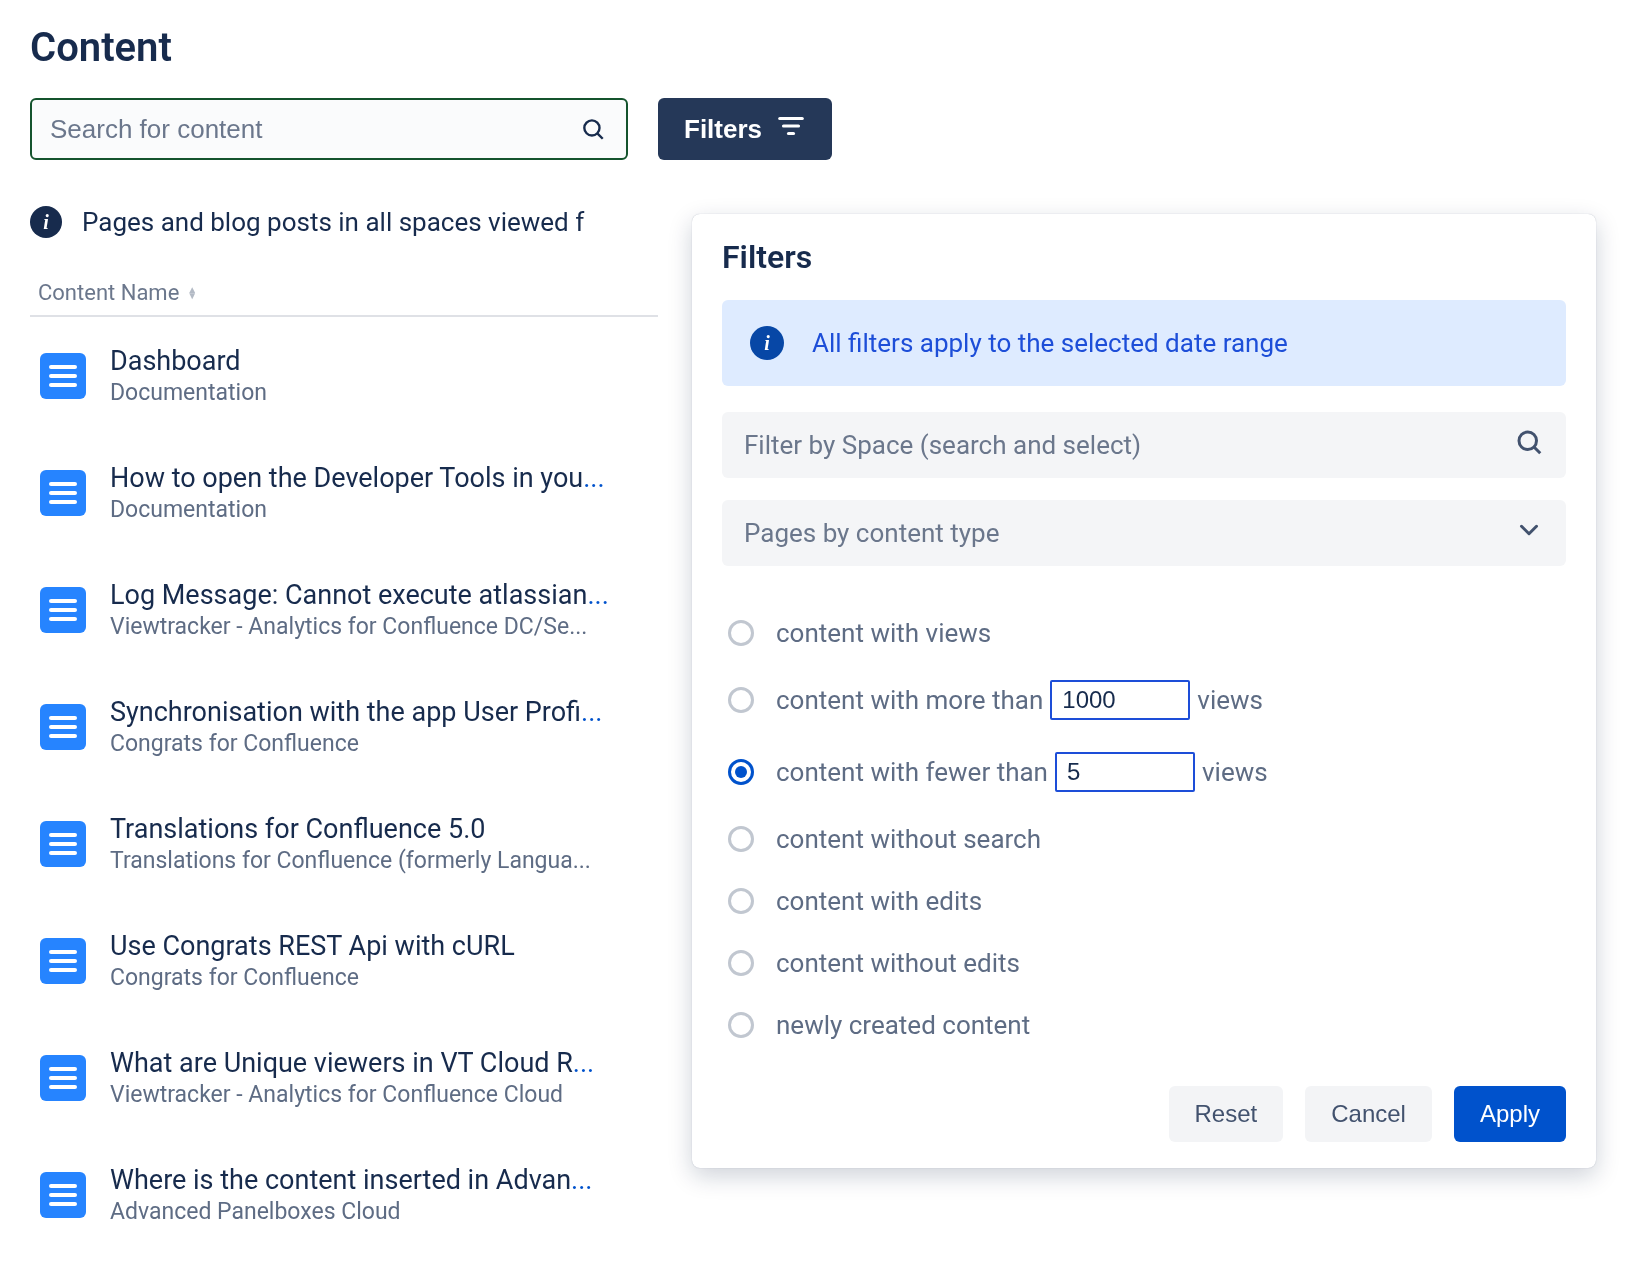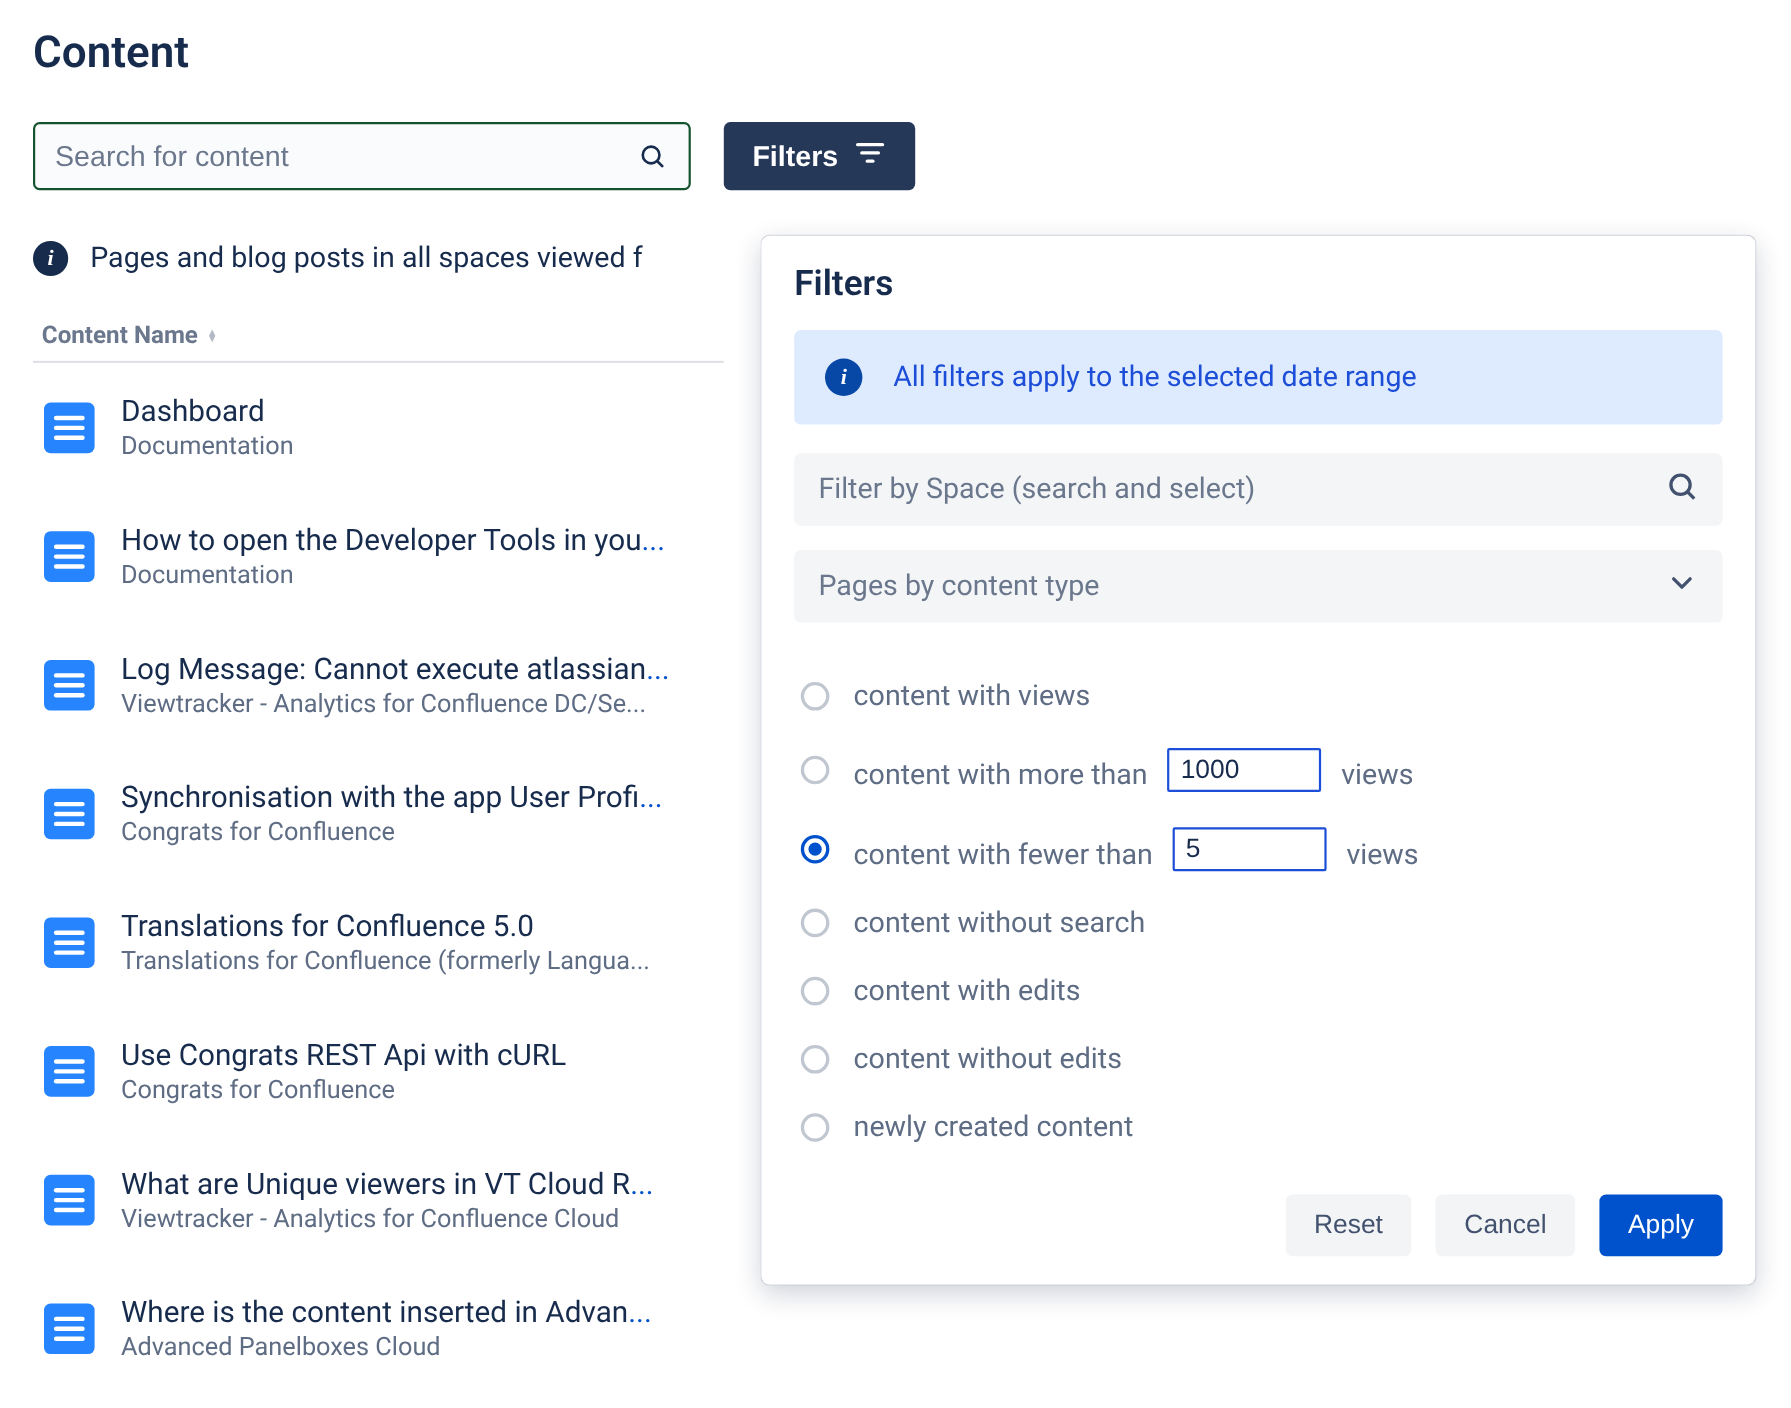--- a/index.html
+++ b/index.html
@@ -7,21 +7,21 @@
     font-family: -apple-system, BlinkMacSystemFont, "Segoe UI", Roboto, "Helvetica Neue", Arial, sans-serif;
     background: #fff;
     color: #172b4d;
     padding: 24px 30px;
     width: 1628px;
   }
   h1.page-title {
     font-size: 40px;
     font-weight: 600;
     color: #172b4d;
-    margin-bottom: 40px;
+    margin-bottom: 27px;
   }
   .toolbar-row {
     display: flex;
     align-items: center;
     gap: 30px;
   }
   .search-wrap {
     position: relative;
     width: 598px;
     height: 62px;
@@ -87,21 +87,21 @@
   .info-text {
     font-size: 26px;
     color: #172b4d;
   }
   .table-header {
     display: flex;
     align-items: center;
     gap: 8px;
     color: #6b778c;
     font-size: 22px;
-    font-weight: 700;
+    font-weight: 400;
     padding: 10px 8px;
     border-bottom: 2px solid #dfe1e6;
   }
   .sort-icon { display:inline-flex; flex-direction:column; line-height:6px; font-size:10px; color:#b3bac5; }
   .content-list {
     list-style: none;
   }
   .content-item {
     display: flex;
     align-items: center;
@@ -227,22 +227,22 @@
   }
   .radio.selected::after {
     content: "";
     position: absolute;
     inset: 4px;
     background: #0052cc;
     border-radius: 50%;
   }
   .radio-label-inline {
     display: flex;
-    align-items: flex-end;
-    gap: 18px;
+    align-items: center;
+    gap: 7px;
     flex-wrap: nowrap;
   }
   .num-input {
     border: 2px solid #1d4ed8;
     border-radius: 2px;
     height: 40px;
     width: 140px;
     font-size: 24px;
     padding: 0 10px;
     color: #172b4d;

